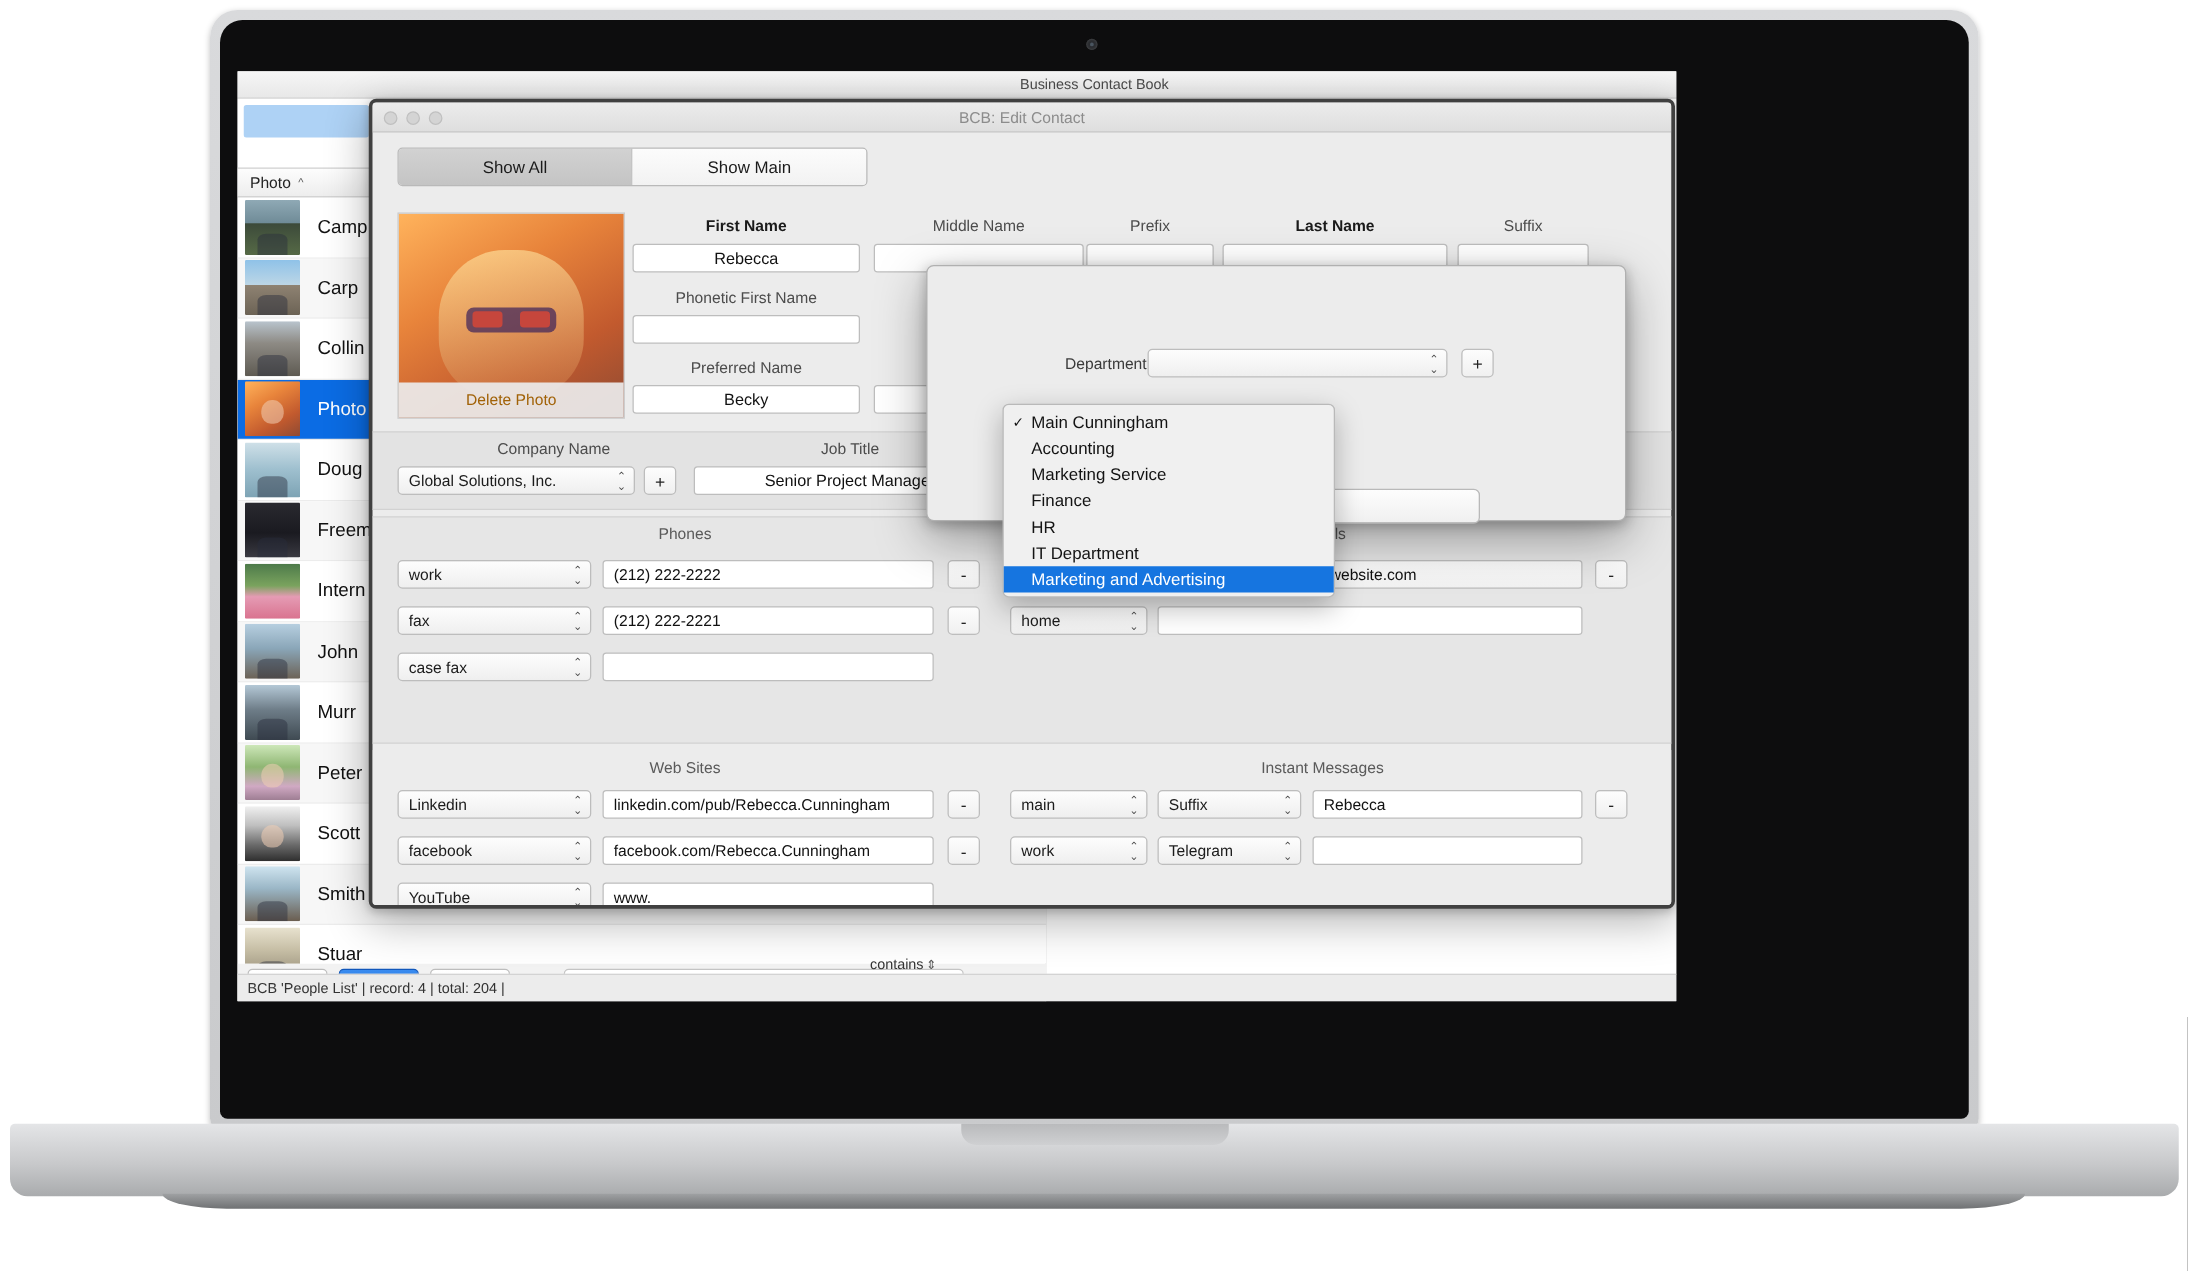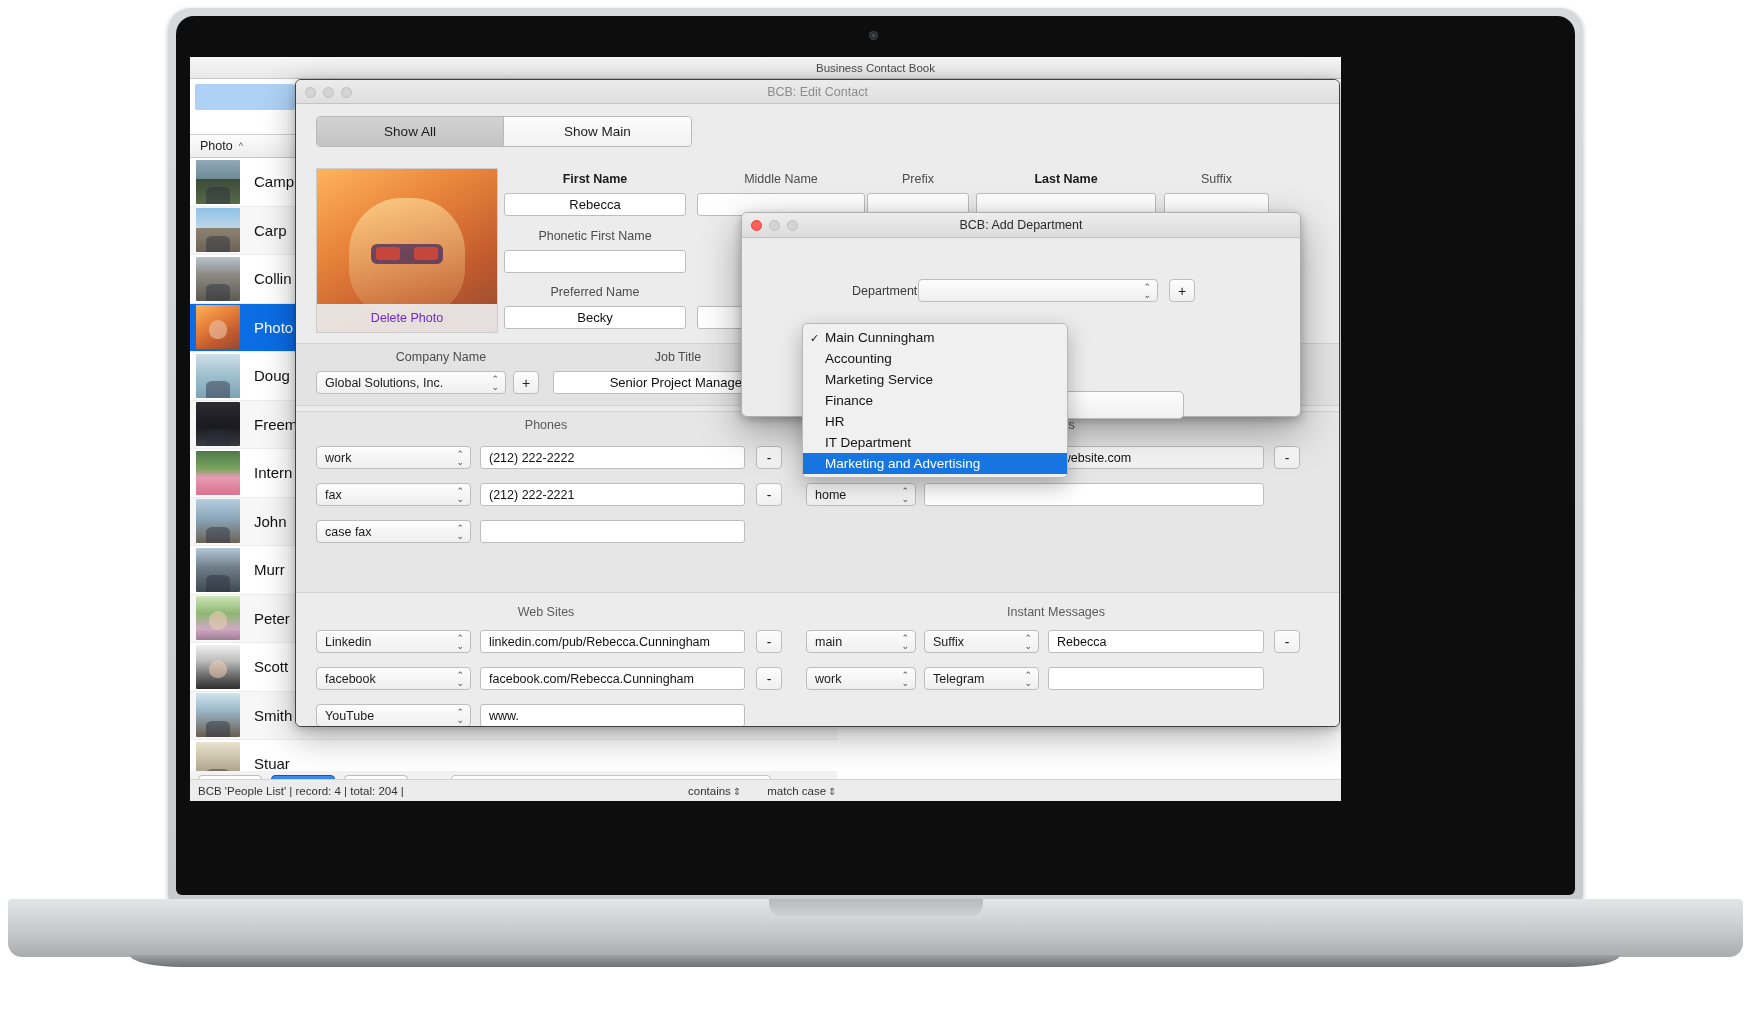--- a/index.html
+++ b/index.html
@@ -141,40 +141,40 @@
   .mag { width:11px;height:11px;border:1.6px solid #8e8e8e;border-radius:50%;position:relative;display:inline-block;}
   .mag::after{content:"";position:absolute;right:-4px;bottom:-3px;width:5px;height:1.6px;background:#8e8e8e;transform:rotate(45deg);}
 
   .status-strip{
     position:absolute; left:0; top:722px; width:1371px; height:22px;
     background:#ececec; border-top:1px solid #d3d3d3;
     display:flex; align-items:center;
     font-size:11.5px; color:#333;
   }
   .status-left{ padding-left:8px; }
-  .status-mid{ position:absolute; left:498px; display:flex; gap:26px; align-items:center;}
+  .status-mid{ position:absolute; left:498px; display:flex; gap:26px; align-items:center;flex-direction:column;}
   .stepper{ font-size:10px; color:#555; margin-left:2px;}
   .print-btn{
     position:absolute; right:10px; top:2px;
     width:74px; height:19px; border:1px solid #bcbcbc; border-radius:4px;
     background: linear-gradient(180deg,#ffffff,#f2f2f2);
     font-size:12px; color:#222; display:flex;align-items:center;justify-content:center;
   }
 
   
   .right-pane{
     position:absolute; left:647px; top:22px; width:724px; height:700px;
     background:#ffffff;
   }
 
   
   .edit-win{
     position:absolute; left:105px; top:22px; width:1045px; height:648px;
     background:#ececec;
-    border:1px solid #404040; border-radius:6px;
+    border:3px solid #404040; border-radius:6px;
     box-shadow: 0 10px 34px rgba(0,0,0,0.30), 0 2px 8px rgba(0,0,0,0.2);
     overflow:hidden;
   }
   .ew-title{
     height:24px; background: linear-gradient(180deg,#ececec,#dedede);
     border-bottom:1px solid #c3c3c3;
     display:flex; align-items:center; justify-content:center;
     font-size:12.5px; color:#8c8c8c; position:relative;
   }
   .traffic{ position:absolute; left:9px; top:7px; display:flex; gap:7px; }
@@ -194,21 +194,21 @@
 
   .photo-box{
     position:absolute; left:20px; top:88px; width:182px; height:165px;
     background:#dcdcdc; border:1px solid #cdcdcd; overflow:hidden;
   }
   .photo-img{ position:absolute; inset:0; }
   .photo-caption{
     position:absolute; left:0; bottom:0; width:100%; height:28px;
     background: rgba(236,236,236,0.92);
     display:flex; align-items:center; justify-content:center;
-    font-size:12.5px; color:#6d28d9;
+    font-size:12.5px; color:#a16207;
   }
 
   .lbl{ position:absolute; font-size:12.5px; color:#4c4c4c; text-align:center; }
   .lbl.b{ color:#1b1b1b; font-weight:bold; }
   .fld{
     position:absolute; height:23px;
     border:1px solid #bdbdbd; border-radius:3px;
     background:#ffffff;
     display:flex; align-items:center; justify-content:center;
     font-size:13px; color:#111;
@@ -596,28 +596,20 @@
       </div>
       <div class="popup" style="left:628px;top:587px;width:115px">
         <span>Telegram</span>
           <span class="arrows">⌃<br>⌄</span>
       </div>
       <div class="txt" style="left:752px;top:587px;width:216px"></div>
 
     </div>
 
     <div class="dept-win">
-      <div class="dw-title">
-        <div class="traffic">
-          <span class="dot red"></span>
-          <span class="dot"></span>
-          <span class="dot"></span>
-        </div>
-        <span>BCB: Add Department</span>
-      </div>
       <div class="dept-label">Department</div>
       <div class="dept-popup">
         <span class="arrows" style="position:absolute;right:6px;top:50%;transform:translateY(-50%);font-size:9px;line-height:8px;color:#4a4a4a;text-align:center">⌃<br>⌄</span>
       </div>
       <div class="plusbtn dept-plus">+</div>
       <div class="dept-cancel">Cancel</div>
       <div class="dept-ok"></div>
     </div>
 
     <div class="menu">

